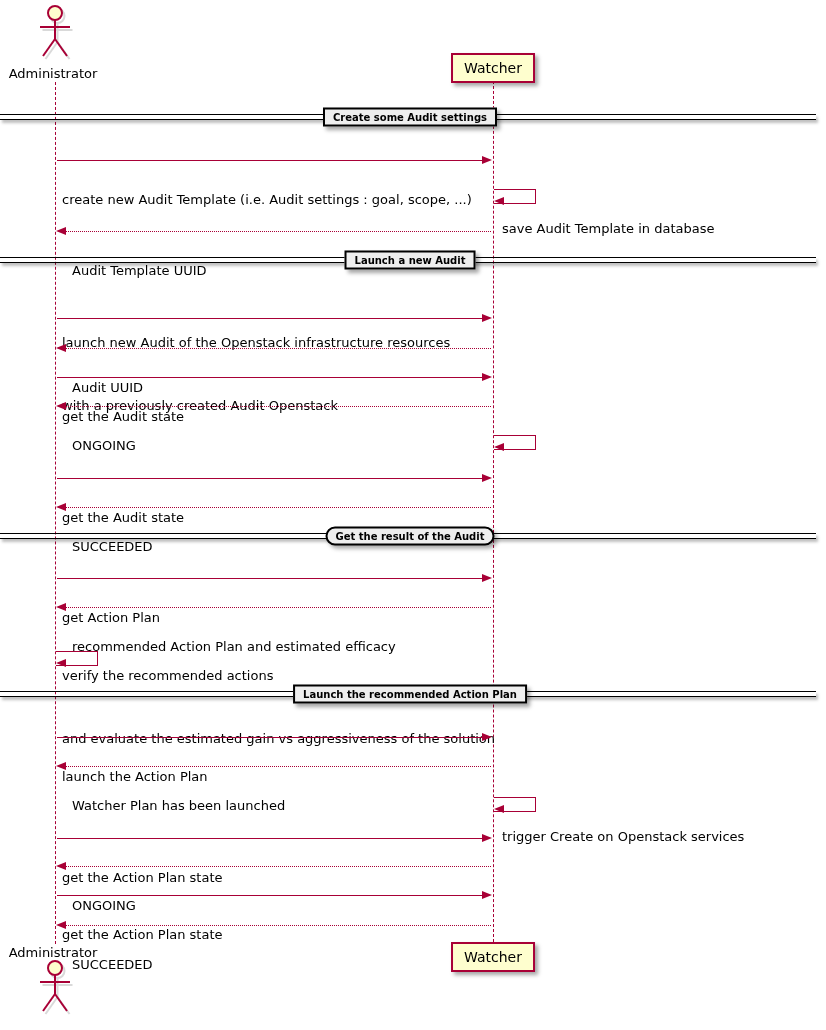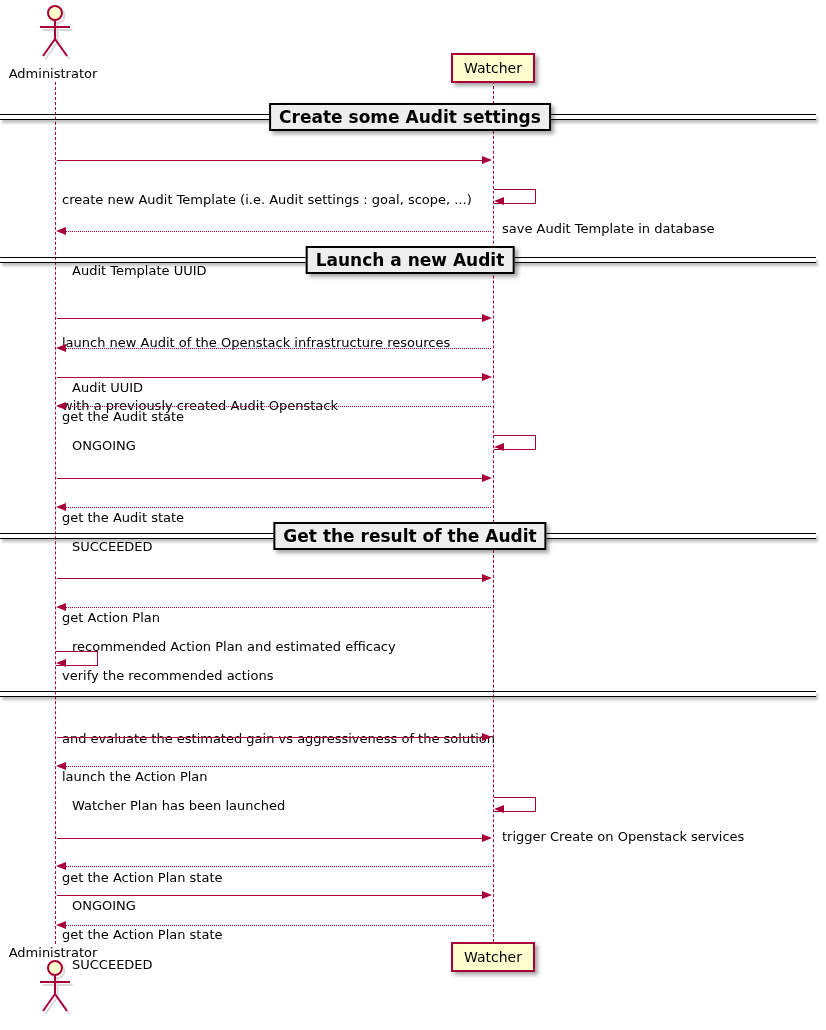--- a/index.html
+++ b/index.html
@@ -19,21 +19,21 @@
   .actor-figure{position:absolute;width:46px;height:62px;}
   .pt-label{position:absolute;transform:translateX(-50%);white-space:nowrap;font-size:13px;}
   .divider-lines{
     position:absolute;left:0;height:4px;
     border-top:1px solid #000;border-bottom:1px solid #000;
     box-shadow:2px 3px 3px rgba(0,0,0,.25);
   }
   .divider-box{
     position:absolute;transform:translate(-50%,-50%);
     background:#EEEEEE;border:2px solid #000;
-    font-weight:bold;font-size:17px;padding:2px 8px;white-space:nowrap;
+    font-weight:bold;font-size:10px;padding:2px 8px;white-space:nowrap;
     box-shadow:3px 3px 4px rgba(0,0,0,.35);
   }
   .msg-label{position:absolute;white-space:nowrap;line-height:15px;}
   .msg-label div{height:15px;margin-top:48px;}
   .arrow{position:absolute;height:9px;}
   .shaft{position:absolute;top:4px;height:0;border-top:1px solid var(--red);}
   .shaft.solid{left:1px;right:9px;}
   .shaft.return{left:9px;right:1px;border-top-style:dotted;}
   .head{position:absolute;width:0;height:0;top:0;}
   .head.right{right:0;border-top:4.5px solid transparent;border-bottom:4.5px solid transparent;border-left:10px solid var(--red);}
@@ -152,21 +152,21 @@
       <div class="head right"></div>
     </div>
     <div class="msg-label" style="left: 72px; top: 491px;">
       <div>SUCCEEDED</div>
     </div>
     <div class="arrow" style="left: 56px; top: 503px; width: 436px; height: 9px;">
       <div class="shaft return"></div>
       <div class="head left"></div>
     </div>
     <div class="divider-lines" style="left: 0px; top: 533px; width: 816px; height: 4px;"></div>
-    <div class="divider-box" style="left: 410px; top: 536px;">Get the result of the Audit</div>
+    <div class="divider-box" style="left: 410px; top: 536px; border-radius: 10px;">Get the result of the Audit</div>
     <div class="msg-label" style="left: 62px; top: 562px;">
       <div>get Action Plan</div>
     </div>
     <div class="arrow" style="left: 56px; top: 574px; width: 436px; height: 9px;">
       <div class="shaft solid"></div>
       <div class="head right"></div>
     </div>
     <div class="msg-label" style="left: 72px; top: 591px;">
       <div>recommended Action Plan and estimated efficacy</div>
     </div>
@@ -174,20 +174,21 @@
       <div class="shaft return"></div>
       <div class="head left"></div>
     </div>
     <div class="msg-label" style="left: 62px; top: 620px;">
       <div>verify the recommended actions</div>
       <div>and evaluate the estimated gain vs aggressiveness of the solution</div>
     </div>
     <div class="self-loop" style="left: 56px; top: 651px; width: 41px; height: 13px;"></div>
     <div class="self-head" style="left: 56px; top: 659px;"></div>
     <div class="divider-lines" style="left: 0px; top: 691px; width: 816px; height: 4px;"></div>
+    <div class="divider-box" style="left: 410px; top: 694px;">Launch the recommended Action Plan</div>
     <div class="msg-label" style="left: 62px; top: 721px;">
       <div>launch the Action Plan</div>
     </div>
     <div class="arrow" style="left: 56px; top: 733px; width: 436px; height: 9px;">
       <div class="shaft solid"></div>
       <div class="head right"></div>
     </div>
     <div class="msg-label" style="left: 72px; top: 750px;">
       <div>Watcher Plan has been launched</div>
     </div>

